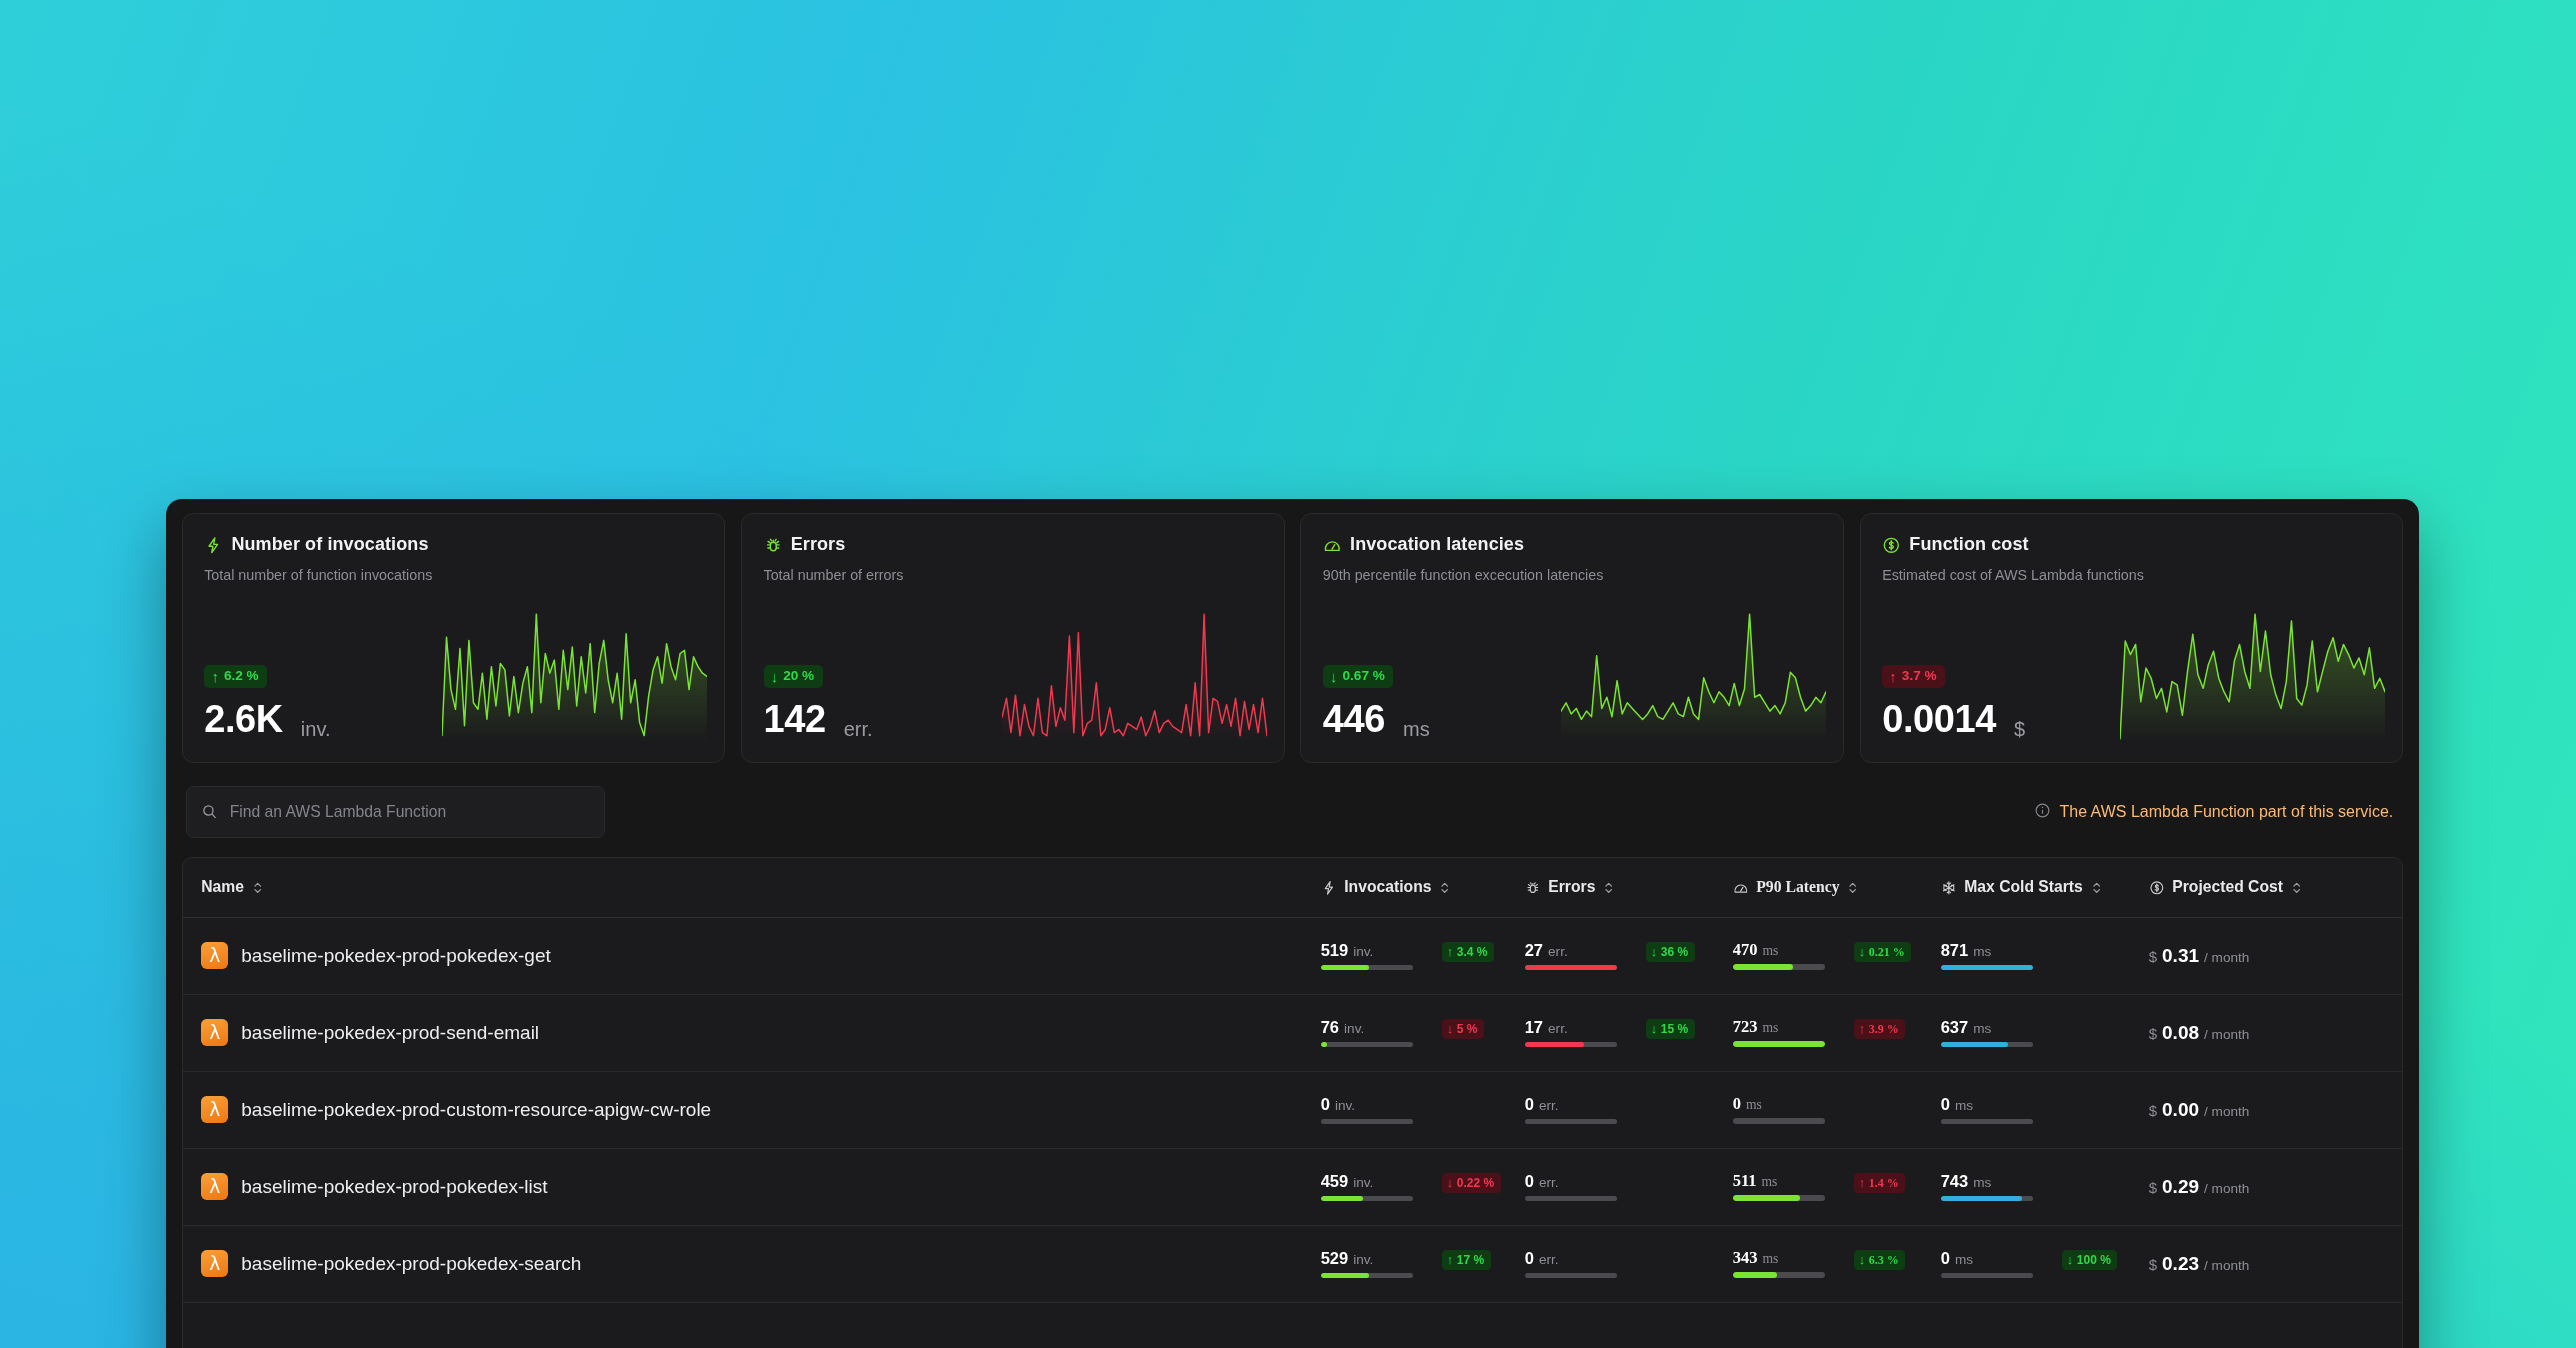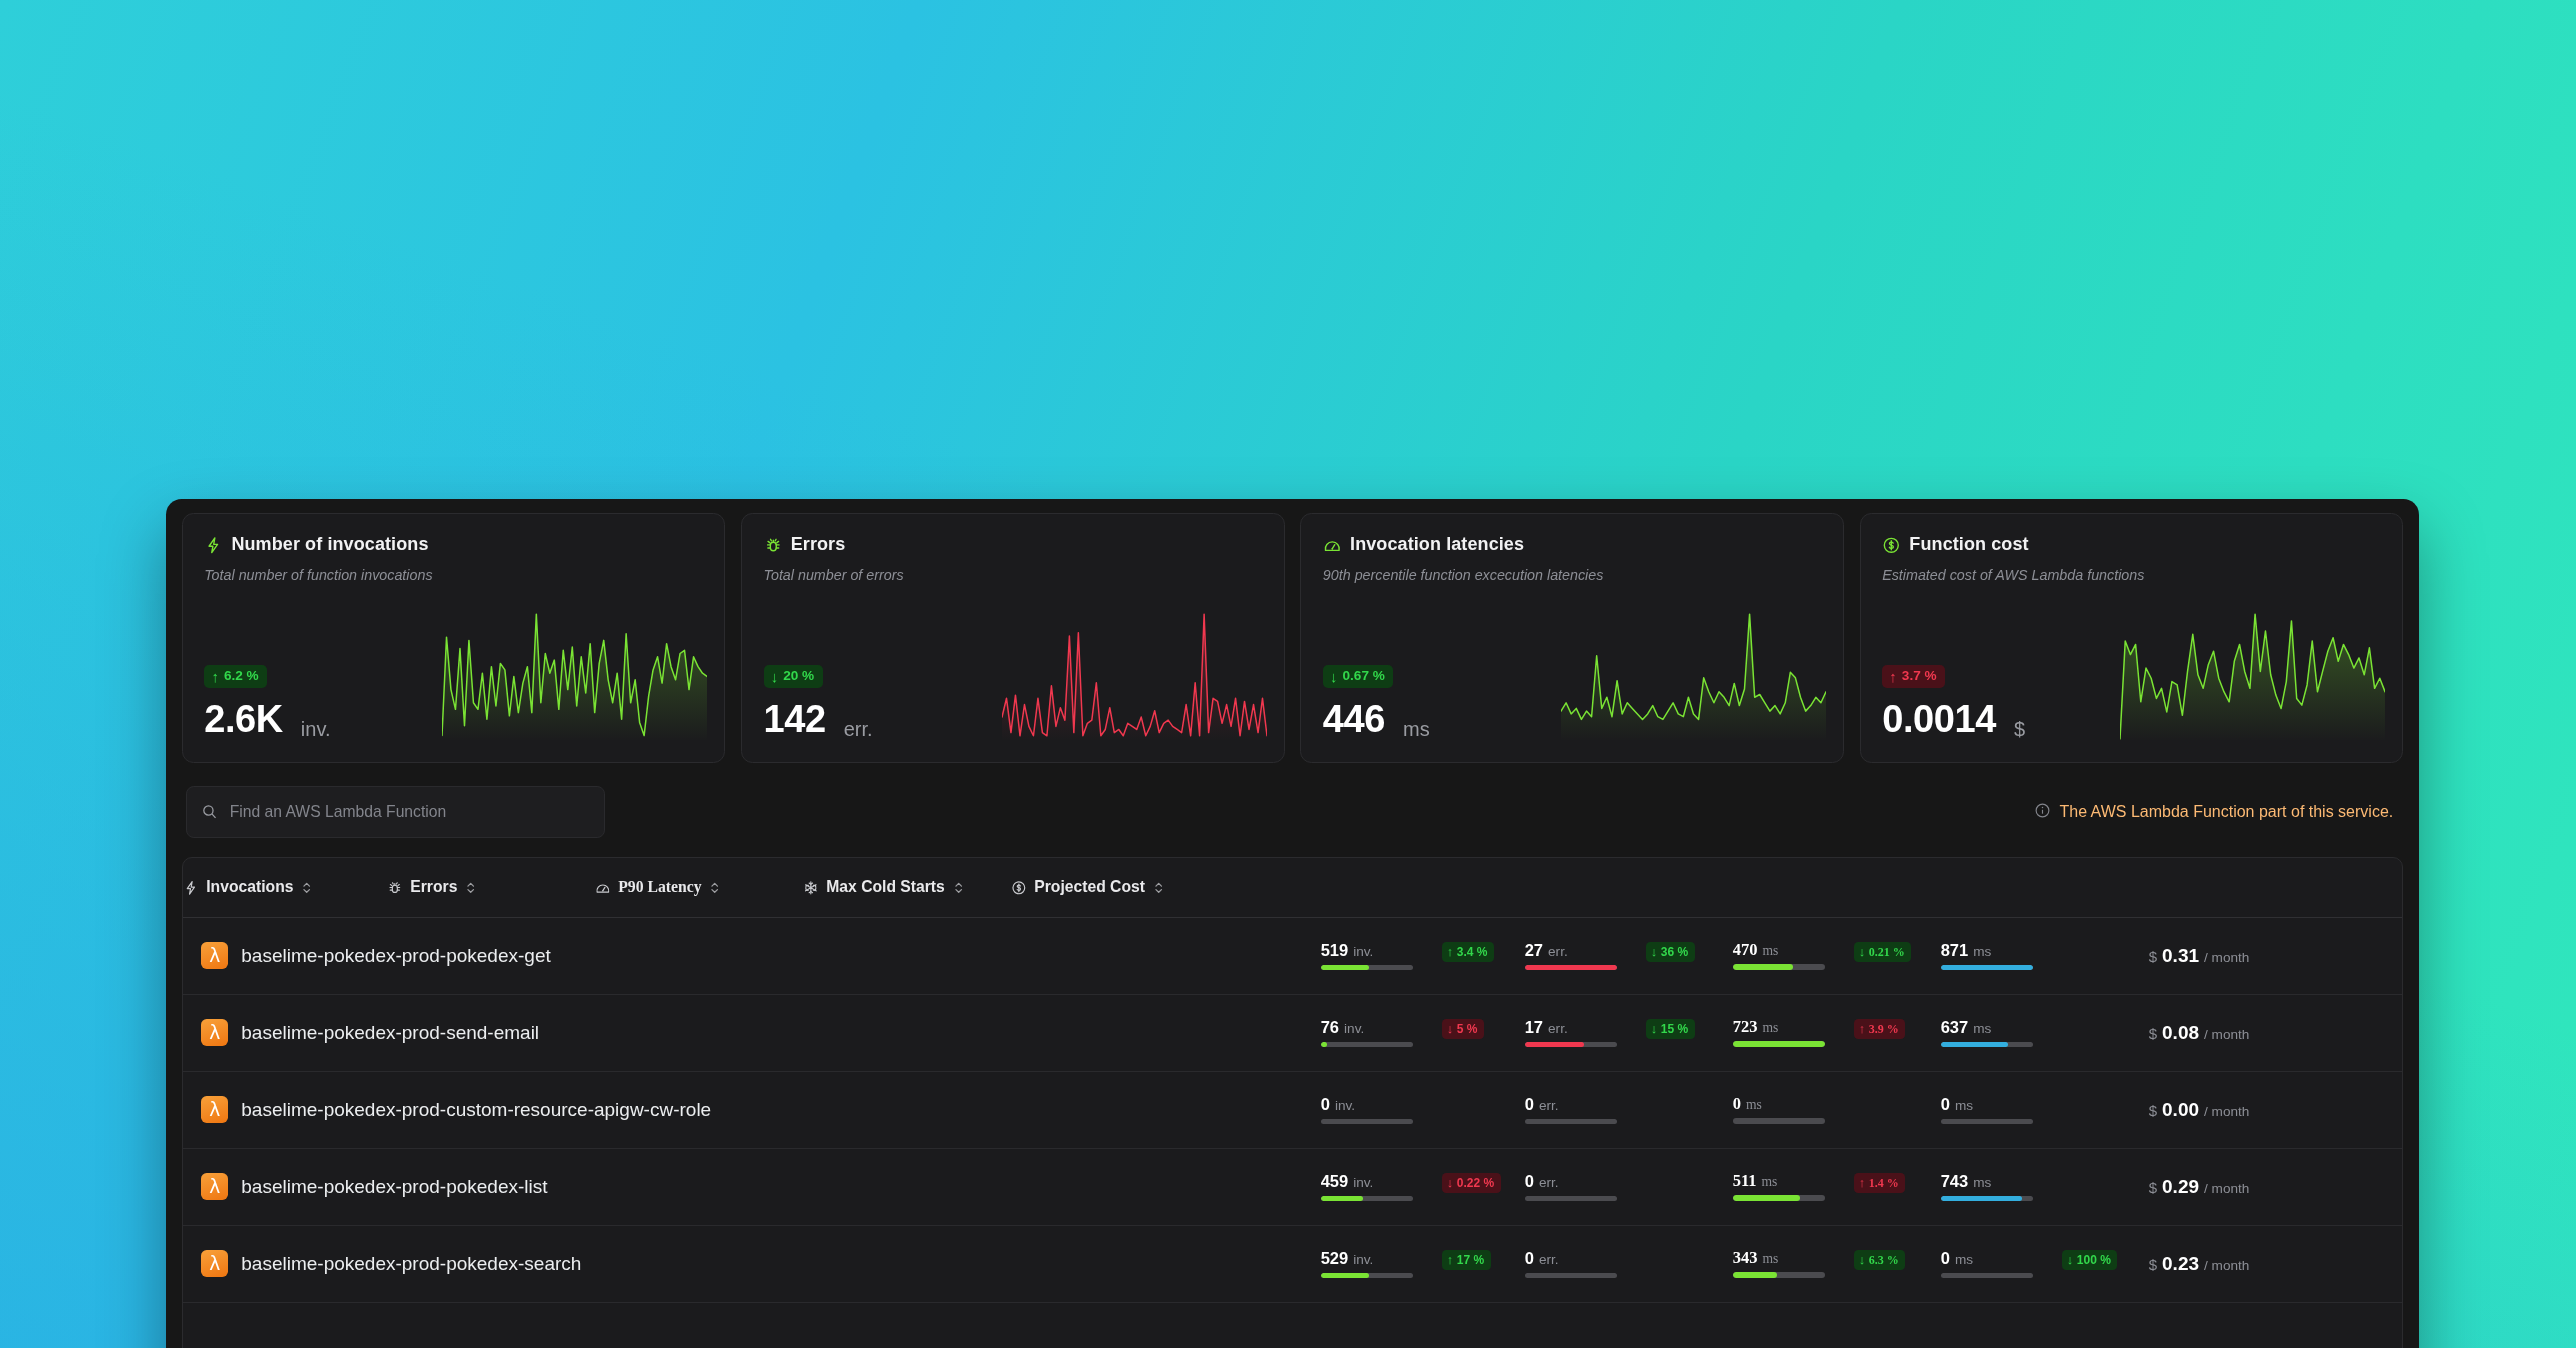--- a/index.html
+++ b/index.html
@@ -55,21 +55,20 @@
   .card-title {
     color: #f2f2f3;
     font-size: 18px;
     font-weight: 700;
     letter-spacing: 0.1px;
   }
   .card-sub {
     margin-top: 12px;
     color: #8d8f96;
     font-size: 14.3px;
-    font-style: italic;
   }
   .card-body {
     position: absolute;
     left: 21.5px; bottom: 21.5px; right: 17px;
     display: flex; align-items: flex-end; justify-content: space-between;
   }
   .card-left { display: flex; flex-direction: column; gap: 10px; }
   .badge {
     display: inline-flex; align-items: center; gap: 5px;
     padding: 3.6px 8.6px 4.3px 7.2px;
@@ -326,20 +325,31 @@
             <line x1="12" y1="11" x2="12" y2="16.5"></line>
           <circle cx="12" cy="7.6" r="1.05" fill="#83858c" stroke="none"></circle>
         </svg>
       </span>
       <span>The AWS Lambda Function part of this service.</span>
     </div>
   </div>
 
   <div class="table">
     <div class="thead" id="thead">
+        <div class="c-name">
+          <span class="th">
+      <span>Name</span>
+      <span>
+              <svg class="sorter" viewBox="0 0 12 20" fill="none" stroke="#c9cace" stroke-width="1.6" stroke-linecap="round" stroke-linejoin="round">
+                <path d="M2.5 7.8 6 4.3l3.5 3.5"></path>
+                <path d="M2.5 12.2 6 15.7l3.5-3.5"></path>
+              </svg>
+            </span>
+    </span>
+        </div>
         <div class="c-inv">
           <span class="th">
       <span class="hicon"><svg width="15.7" height="15.7" viewBox="0 0 24 24" fill="none" stroke="#c9cace" stroke-width="1.8" stroke-linecap="round" stroke-linejoin="round">
                 <path d="M14 2.5 6.5 13.2h5L10 21.5 17.5 10.8h-5z"></path>
               </svg></span>
             <span>Invocations</span>
       <span>
               <svg class="sorter" viewBox="0 0 12 20" fill="none" stroke="#c9cace" stroke-width="1.6" stroke-linecap="round" stroke-linejoin="round">
                 <path d="M2.5 7.8 6 4.3l3.5 3.5"></path>
                 <path d="M2.5 12.2 6 15.7l3.5-3.5"></path>

